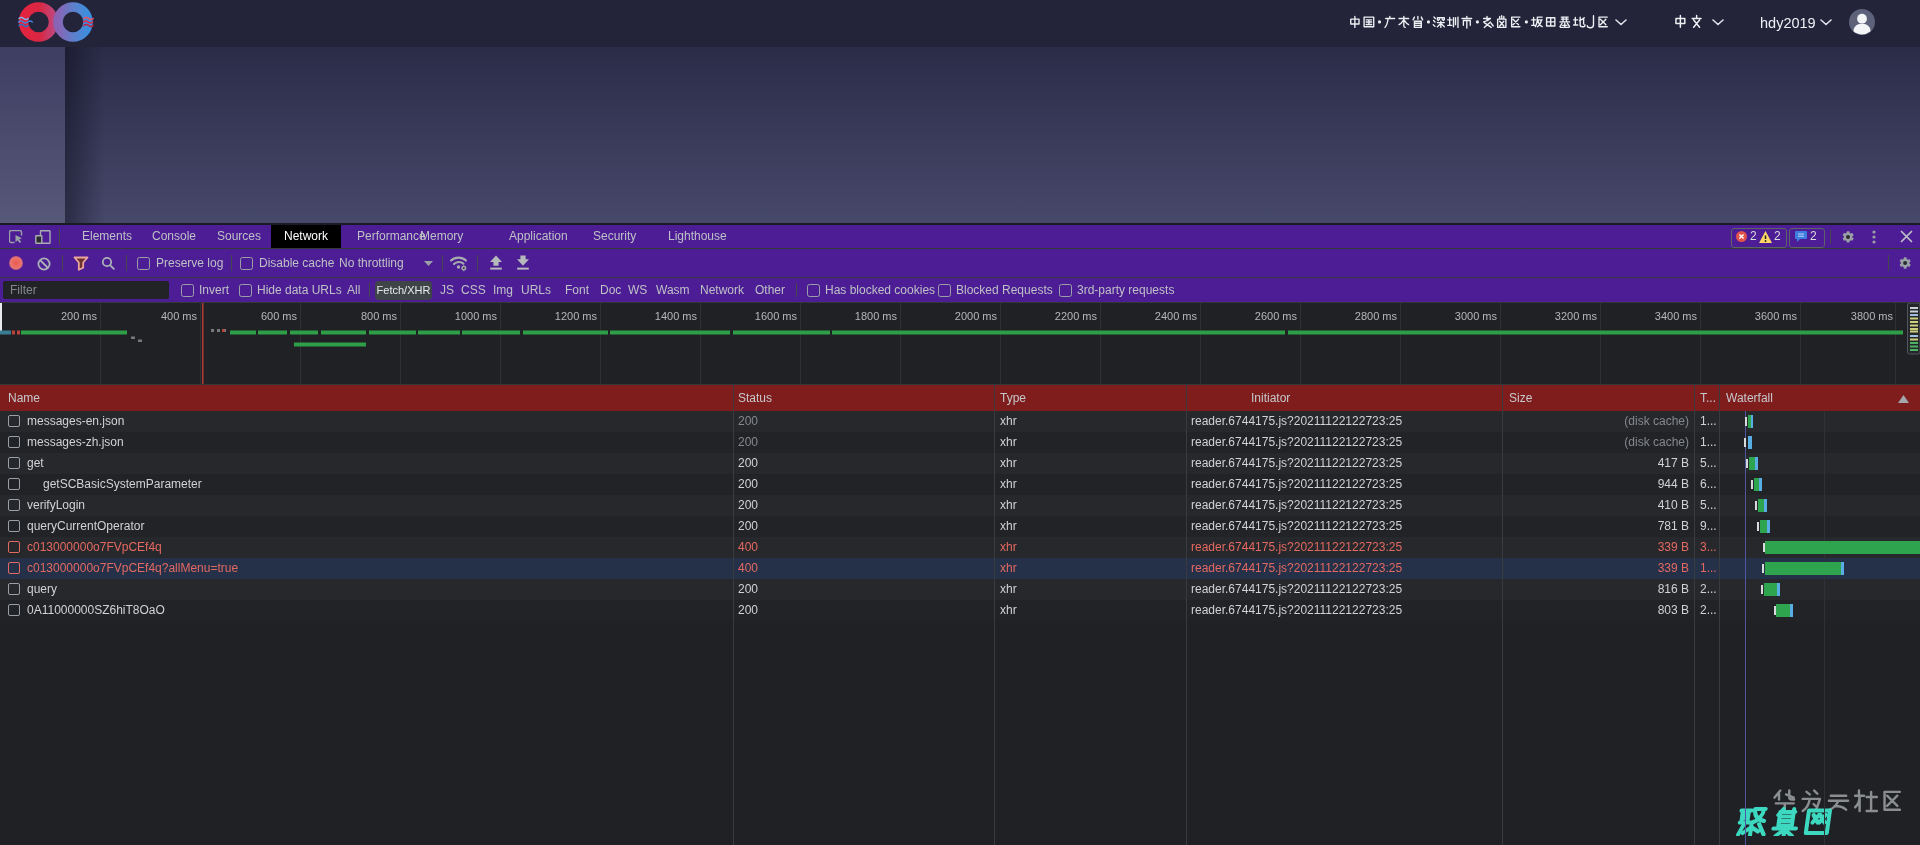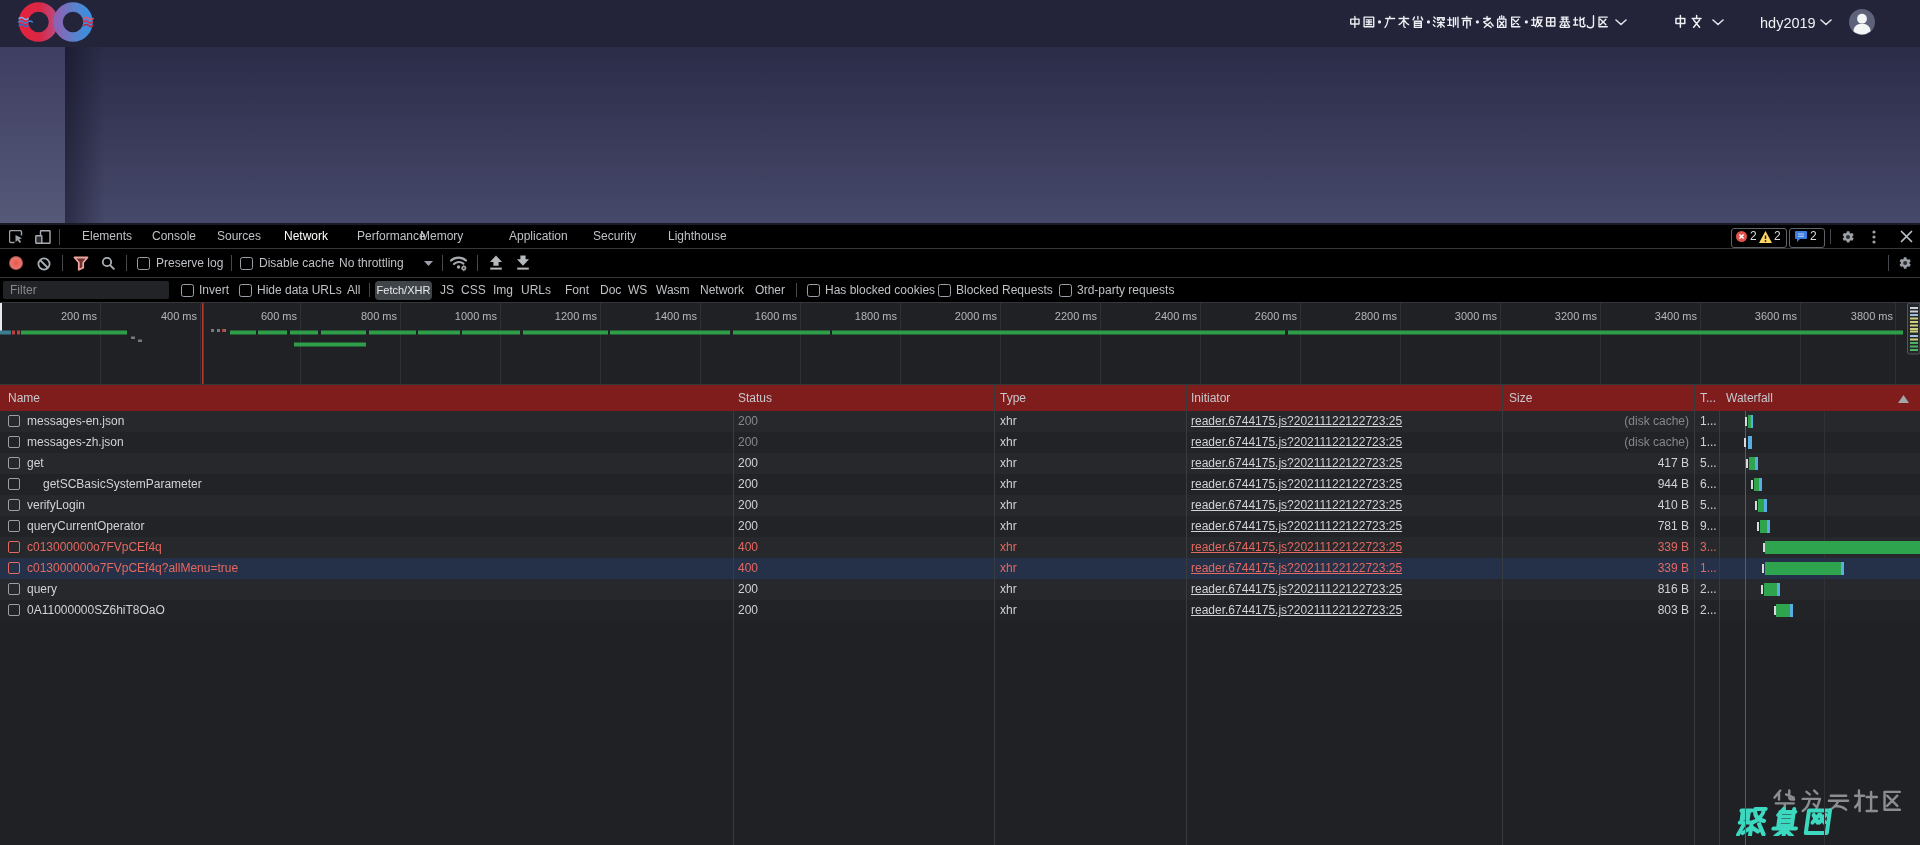--- a/index.html
+++ b/index.html
@@ -7,38 +7,38 @@
   font-family:"Liberation Sans",sans-serif;-webkit-font-smoothing:antialiased;}
 .abs{position:absolute;}
 #apphdr{left:0;top:0;width:1920px;height:47px;background:#232339;}
 #content{left:0;top:47px;width:1920px;height:178px;
   background:linear-gradient(180deg,#2b2c48 0%,#35365370 40%,#47496b 100%),#383959;}
 #sidebar{left:0;top:47px;width:65px;height:178px;
   background:linear-gradient(180deg,#3d3e61 0%,#575979 100%);}
 #sideshadow{left:65px;top:47px;width:40px;height:178px;
   background:linear-gradient(90deg,rgba(10,10,25,0.45),rgba(10,10,25,0));}
 #devtools{left:0;top:225px;width:1920px;height:620px;background:#202124;}
-.bar{left:0;width:1920px;background:#000000;}
+.bar{left:0;width:1920px;background:#4c1d95;}
 #tabbar{top:0;height:23px;border-bottom:1px solid #36373a;box-shadow:0 -2px 0 #191a24;}
 #toolbar{top:24px;height:28px;border-bottom:1px solid #36373a;}
 #filterbar{top:53px;height:24px;border-bottom:1px solid #36373a;}
 #overview{left:0;top:78px;width:1920px;height:81px;background:#202124;border-bottom:1px solid #36373a;}
 #thead{left:0;top:160px;width:1920px;height:26px;background:#7f1d1d;}
 #tbody{left:0;top:186px;width:1920px;height:434px;background:#202124;}
 .t{white-space:nowrap;}
 .tab{top:0;height:23px;line-height:23px;font-size:12px;color:#bec1c5;}
 .tool{font-size:12px;color:#bec1c5;line-height:28px;height:28px;top:0;}
 .sep{width:1px;background:#46474b;}
 .cb{width:11px;height:11px;border:1.5px solid #9aa0a6;border-radius:2.5px;}
 .ftext{font-size:12px;color:#bec1c5;line-height:24px;height:24px;top:0;}
 .row{left:0;width:1920px;height:21px;}
 .cell{top:0;height:21px;line-height:21px;font-size:12px;color:#d1d2d4;}
 .gray{color:#84888d;}
 .red{color:#e46962;}
-.lnk{text-decoration:underline;}
+.lnk{}
 .odd{background:#27282b;}
 .even{background:#222327;}
 .sel{background:#243148;}
 .hc{color:#c6c9cd;height:26px;line-height:26px;}
 #thead{border-bottom:1px solid #47494e;}
 .nicon{left:8px;top:4px;width:9.5px;height:9.5px;border:1.4px solid #9aa0a6;border-radius:2px;}
 .nicon.err{border-color:#e46962;}
 .siz{left:1550px;width:139px;text-align:right;}
 .tick{top:6px;width:2px;height:9px;background:#d8dadc;z-index:2;}
 .wbar{top:4px;height:13px;background:#2fa44e;z-index:2;}
@@ -402,21 +402,21 @@
             <rect x="1910" y="42.5" width="8" height="2" fill="#4cb264"></rect>
           <rect x="1910" y="46" width="8" height="2" fill="#4cb264"></rect>
         </g>
       </g>
     </svg>
   </div>
   <div class="abs" id="thead">
     <div class="abs cell hc" style="left:8px">Name</div>
     <div class="abs cell hc" style="left:738px">Status</div>
     <div class="abs cell hc" style="left:1000px">Type</div>
-    <div class="abs cell hc" style="left:1191px">Initiator</div>
+    <div class="abs cell hc" style="left:1251px">Initiator</div>
     <div class="abs cell hc" style="left:1509px">Size</div>
     <div class="abs cell hc" style="left:1700px">T...</div>
     <div class="abs cell hc" style="left:1726px">Waterfall</div>
     <svg class="abs" style="left:1898px;top:10px" width="11" height="8" viewBox="0 0 11 8">
         <path d="M5.5 0L11 8H0z" fill="#a2a7ad"></path>
       </svg>
   </div>
   <div class="abs" id="tbody">
     <div class="abs row odd" style="top:0">
       <div class="abs nicon"></div>

